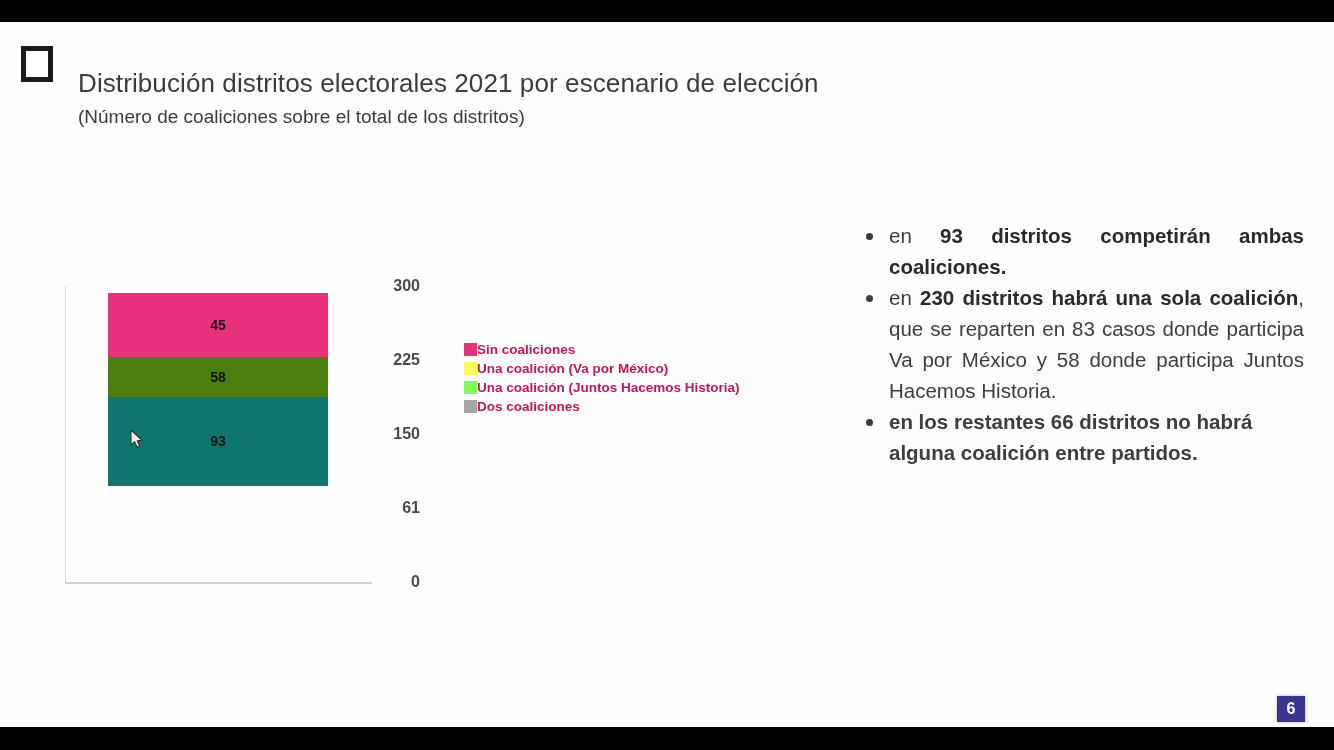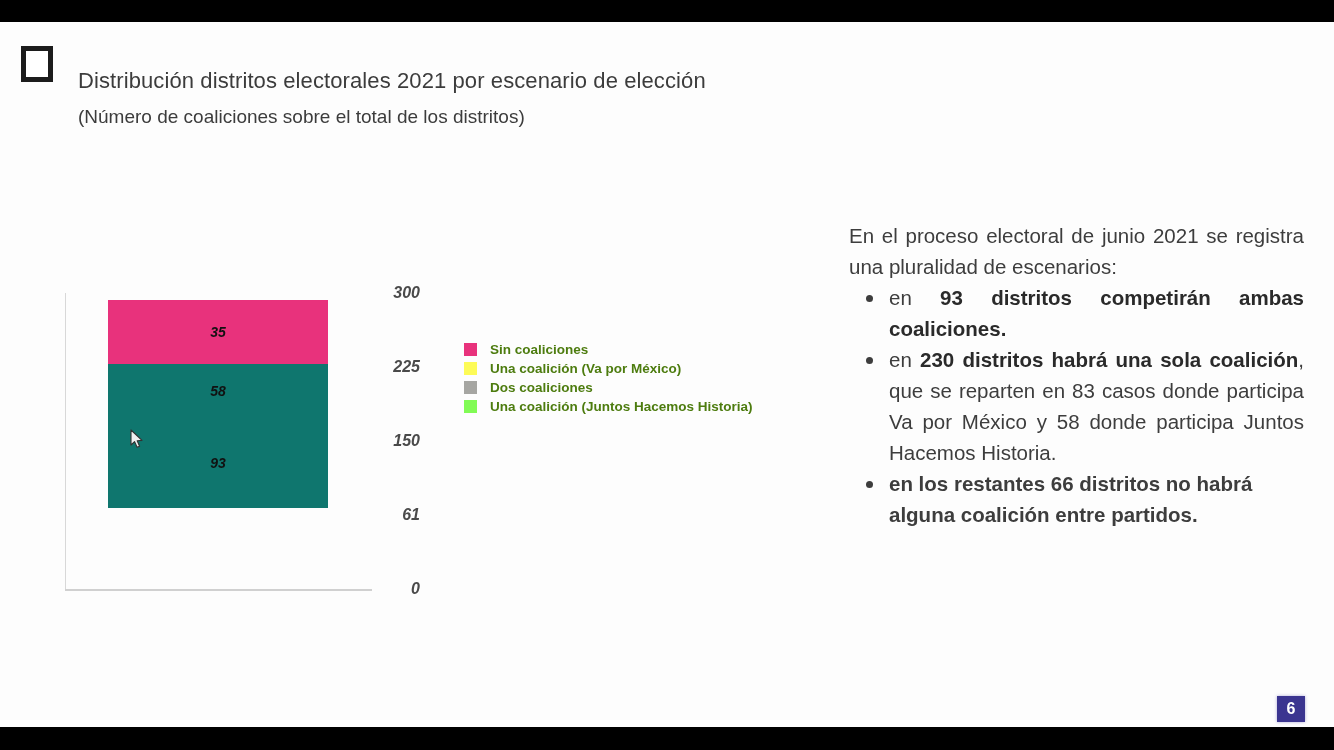--- a/index.html
+++ b/index.html
@@ -47,42 +47,41 @@
     width: 32px;
     height: 36px;
     border: 5px solid #1c1c1c;
     box-sizing: border-box;
     background: #ffffff;
   }
   #page-title {
     position: absolute;
     left: 78px;
     top: 46px;
-    font-size: 22px;
+    font-size: 26px;
     color: #3c3c3c;
     letter-spacing: .1px;
     white-space: nowrap;
   }
   #page-subtitle {
     position: absolute;
     left: 78px;
     top: 84px;
     font-size: 19px;
     color: #3c3c3c;
     white-space: nowrap;
   }
 
   
   #chart-panel {
     position: absolute;
     left: 0;
-    top: 236px;
+    top: 229px;
     width: 420px;
     height: 330px;
-    font-style: italic;
   }
   .axis-tick-label {
     position: absolute;
     right: 0;
     width: 46px;
     text-align: right;
     font-size: 16px;
     font-weight: bold;
     color: #4a4a4a;
     transform: translateY(-50%);
@@ -133,24 +132,23 @@
     display: flex;
     align-items: center;
     height: 19px;
   }
   .legend-swatch {
     width: 13px;
     height: 13px;
     flex: 0 0 13px;
   }
   .legend-label {
-    margin-left: 13px;
     font-size: 13.5px;
     font-weight: bold;
-    color: #4d7c0f;
+    color: #be185d;
     white-space: nowrap;
   }
 
   
   #narrative-panel {
     position: absolute;
     left: 849px;
     top: 198px;
     width: 455px;
     font-size: 20.5px;
@@ -228,52 +226,51 @@
       <div class="axis-tick-label" style="top:109px">225</div>
       <div class="axis-tick-label" style="top:183px">150</div>
       <div class="axis-tick-label" style="top:257px">61</div>
       <div class="axis-tick-label" style="top:331px">0</div>
 
       <div id="y-axis-line"></div>
       <div id="x-axis-line"></div>
 
       <div id="bar-stack">
         <div class="bar-segment" style="height:63.67px;background:#e8327c">
-          <span class="bar-segment-label">35</span>
+          <span class="bar-segment-label">45</span>
         </div>
-        <div class="bar-segment" style="height:55px;background:#0f766e">
+        <div class="bar-segment" style="height:40px;background:#4d7c0f">
           <span class="bar-segment-label">58</span>
         </div>
         <div class="bar-segment" style="height:89px;background:#0f766e">
           <span class="bar-segment-label">93</span>
         </div>
       </div>
     </div>
 
     <div id="chart-legend">
       <div class="legend-item">
         <span class="legend-swatch" style="background:#e8327c"></span>
         <span class="legend-label">Sin coaliciones</span>
       </div>
       <div class="legend-item">
         <span class="legend-swatch" style="background:#fdfb57"></span>
         <span class="legend-label">Una coalición (Va por México)</span>
       </div>
       <div class="legend-item">
+        <span class="legend-swatch" style="background:#81fb55"></span>
+        <span class="legend-label">Una coalición (Juntos Hacemos Historia)</span>
+      </div>
+      <div class="legend-item">
         <span class="legend-swatch" style="background:#a6a6a2"></span>
         <span class="legend-label">Dos coaliciones</span>
       </div>
-      <div class="legend-item">
-        <span class="legend-swatch" style="background:#81fb55"></span>
-        <span class="legend-label">Una coalición (Juntos Hacemos Historia)</span>
-      </div>
     </div>
 
     <div id="narrative-panel">
-      <p id="narrative-intro">En el proceso electoral de junio 2021 se registra una pluralidad de escenarios:</p>
       <ul id="narrative-list">
         <li>en <span class="b">93 distritos competirán ambas coaliciones.</span></li>
         <li>en <span class="b">230 distritos habrá una sola coalición</span>, que se reparten en 83 casos donde participa <span class="i">Va por México</span> y 58 donde participa <span class="i">Juntos Hacemos Historia</span>.</li>
         <li>en los restantes 66 distritos no habrá alguna coalición entre partidos.</li>
       </ul>
     </div>
 
     <div id="page-number-badge">6</div>
 
     <svg id="mouse-cursor" viewBox="0 0 14 20">

